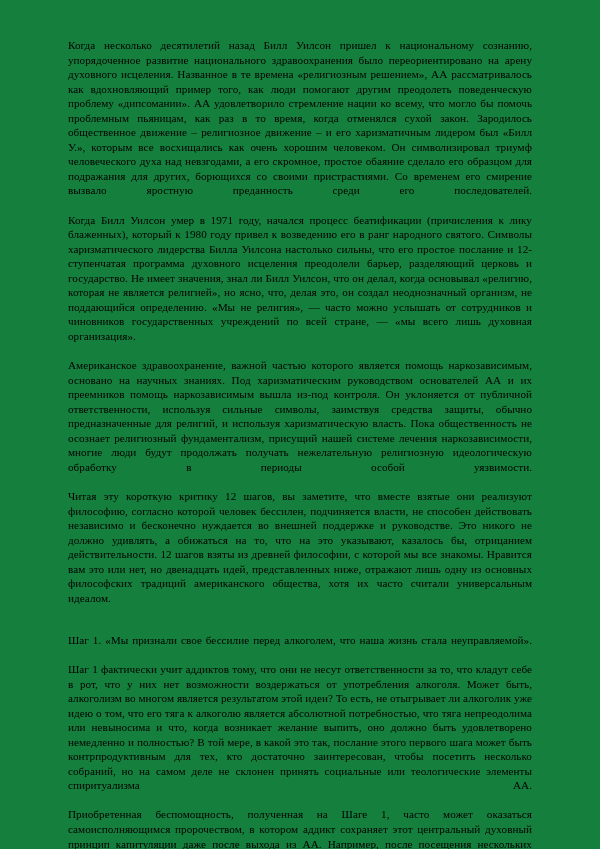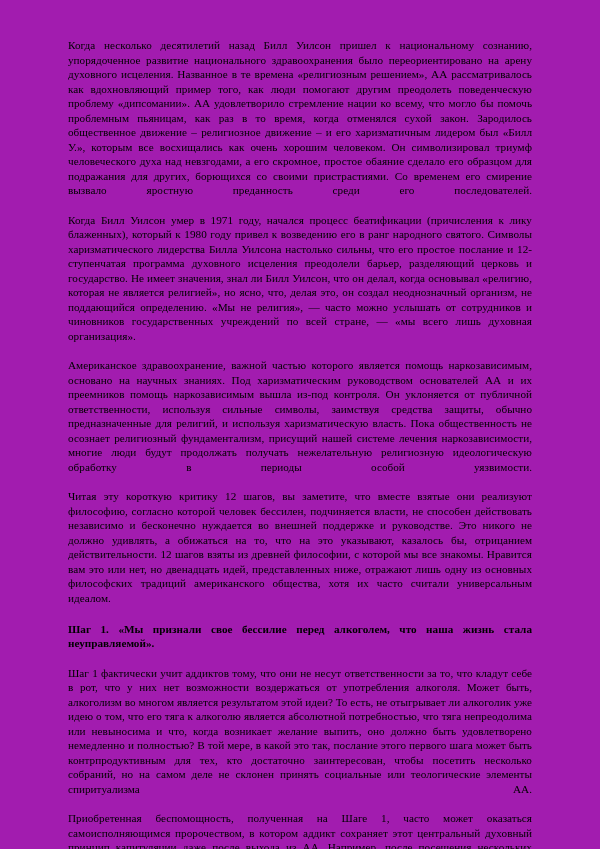--- a/index.html
+++ b/index.html
@@ -11,21 +11,21 @@
     width: 600px;
     height: 849px;
     font-family: "Liberation Serif", "DejaVu Serif", serif;
     color: #000000;
     overflow: hidden;
   }
   .page {
     position: relative;
     width: 600px;
     height: 849px;
-    background: #a21caf;
+    background: #15803d;
     box-sizing: border-box;
   }
   .text-column {
     position: absolute;
     left: 68px;
     top: 38px;
     width: 464px;
   }
   p.para {
     margin: 0;
@@ -33,22 +33,21 @@
     text-align: justify;
     text-justify: inter-word;
     font-size: 11.2px;
     line-height: 14.55px;
     letter-spacing: 0.02px;
     word-spacing: 0px;
     hyphens: none;
     -webkit-hyphens: none;
   }
   p.para.spaced-before {
-    margin-top: 2px;
-    font-weight: bold;
+    margin-top: 13px;
   }
   
   p.para::after {
     content: "";
     display: inline-block;
     width: 100%;
   }
 </style>
 </head>
 <body>

